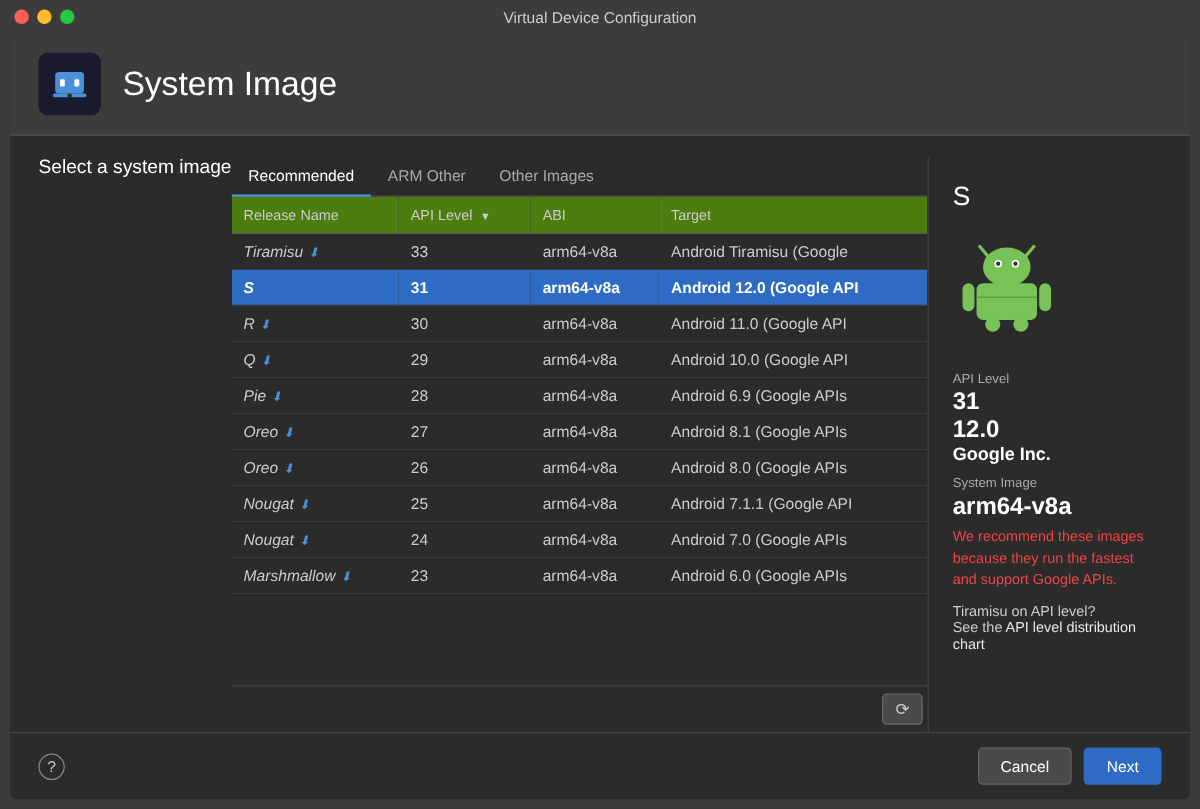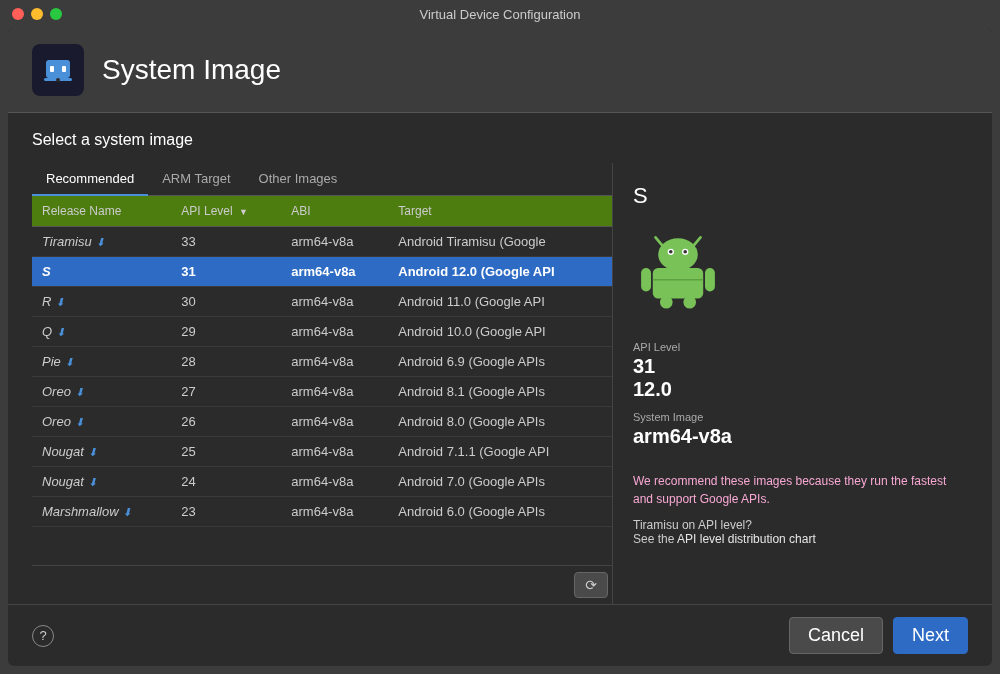--- a/index.html
+++ b/index.html
@@ -64,21 +64,20 @@
       flex-shrink: 0;
     }
     .header-title {
       color: #ffffff;
       font-size: 28px;
       font-weight: 300;
     }
     .content {
       flex: 1;
       display: flex;
-      flex-direction: column;
       padding: 18px 11px 0 24px;
       overflow: hidden;
     }
     .select-label {
       color: #ffffff;
       font-size: 16px;
       font-weight: 500;
       margin-bottom: 14px;
     }
     .body-area {
@@ -210,24 +209,24 @@
       font-weight: 400;
     }
     .info-value.large {
       font-size: 20px;
       font-weight: 600;
     }
     .info-value.bold {
       font-weight: 700;
     }
     .description-text {
-      color: #f9a8d4;
+      color: #ef4444;
       font-size: 12px;
       line-height: 1.5;
-      margin-top: 24px;
+      margin-top: 4px;
     }
     .questions-text {
       color: #cccccc;
       font-size: 12px;
       margin-top: 10px;
     }
     .link-text {
       color: #e5e5e5;
       cursor: pointer;
       text-decoration: none;
@@ -256,21 +255,21 @@
       display: flex;
       align-items: center;
       justify-content: center;
     }
     .footer-btn {
       background: #4a4a4a;
       border: 1px solid #666;
       border-radius: 4px;
       padding: 7px 18px;
       color: #ffffff;
-      font-size: 18px;
+      font-size: 13px;
       cursor: pointer;
     }
     .footer-btn.primary {
       background: #2d6bc4;
       border-color: #2d6bc4;
     }
     .sort-icon {
       display: inline-block;
       font-size: 9px;
       margin-left: 3px;
@@ -306,21 +305,21 @@
   <div class="content">
     <div class="select-label">Select a system image</div>
 
     <div class="body-area">
       <div class="left-panel">
         <div class="tabs">
           <div class="tab active">
             <span>Recommended</span>
           </div>
           <div class="tab">
-            <span>ARM Target</span>
+            <span>ARM Other</span>
           </div>
           <div class="tab">
             <span>Other Images</span>
           </div>
         </div>
 
         <div class="table-container">
           <table>
             <thead>
               <tr>
@@ -434,20 +433,21 @@
             <rect x="56" y="81" width="14" height="14" rx="7" fill="#78C257"></rect>
 
             <line x1="22" y1="63" x2="78" y2="63" stroke="#5fa040" stroke-width="1.5"></line>
           </svg>
         </div>
 
         <div class="info-label">API Level</div>
         <div class="info-value large">31</div>
 
         <div class="info-value large">12.0</div>
+        <div class="info-value bold">Google Inc.</div>
 
         <div class="info-label">System Image</div>
         <div class="info-value large bold">arm64-v8a</div>
 
         <div class="description-text">We recommend these images because they run the fastest and support Google APIs.</div>
 
         <div class="questions-text">
           <span>Tiramisu on API level?</span><br>
           <span>See the </span><a class="link-text">API level distribution chart</a>
         </div>

